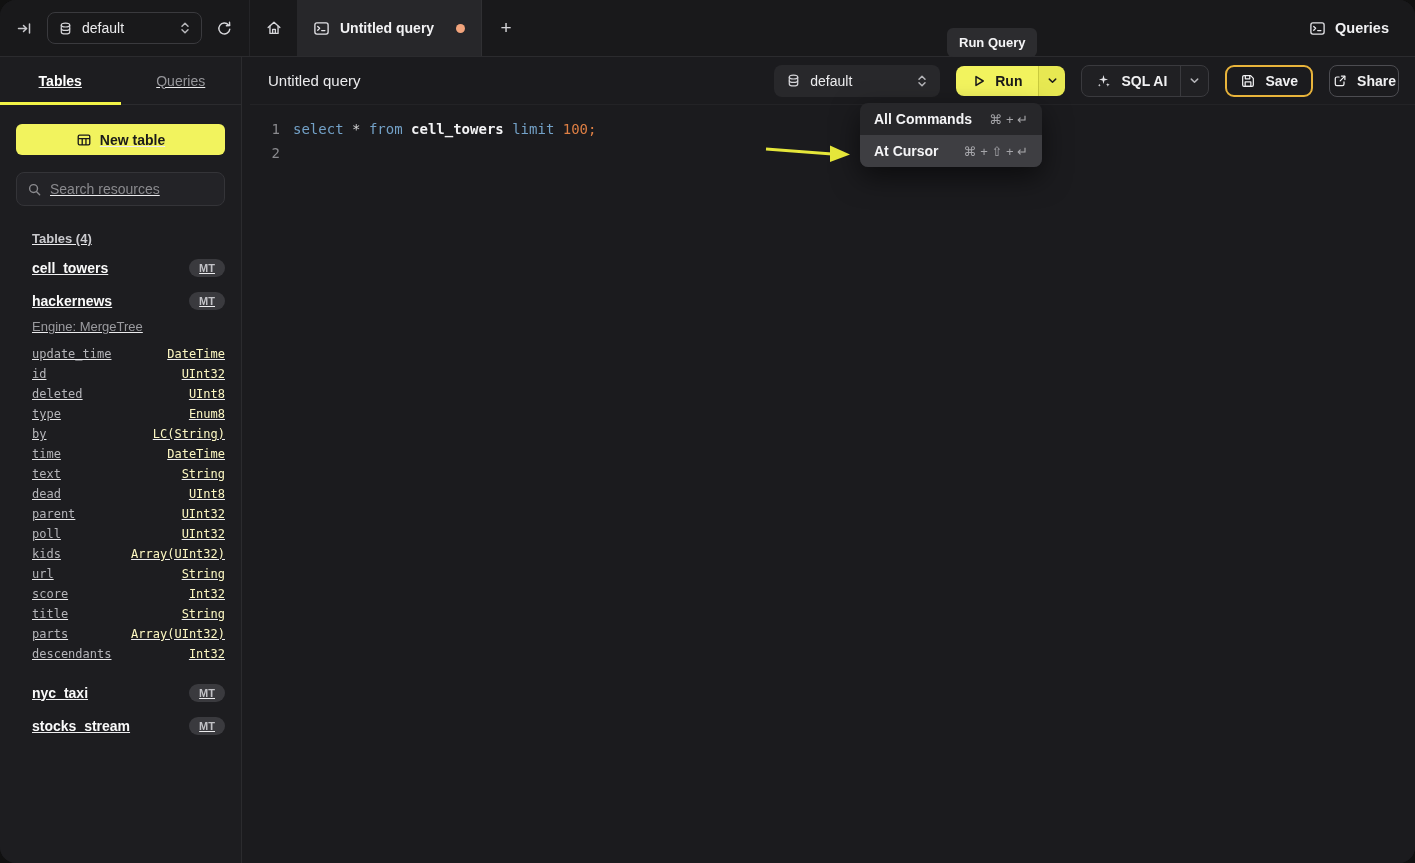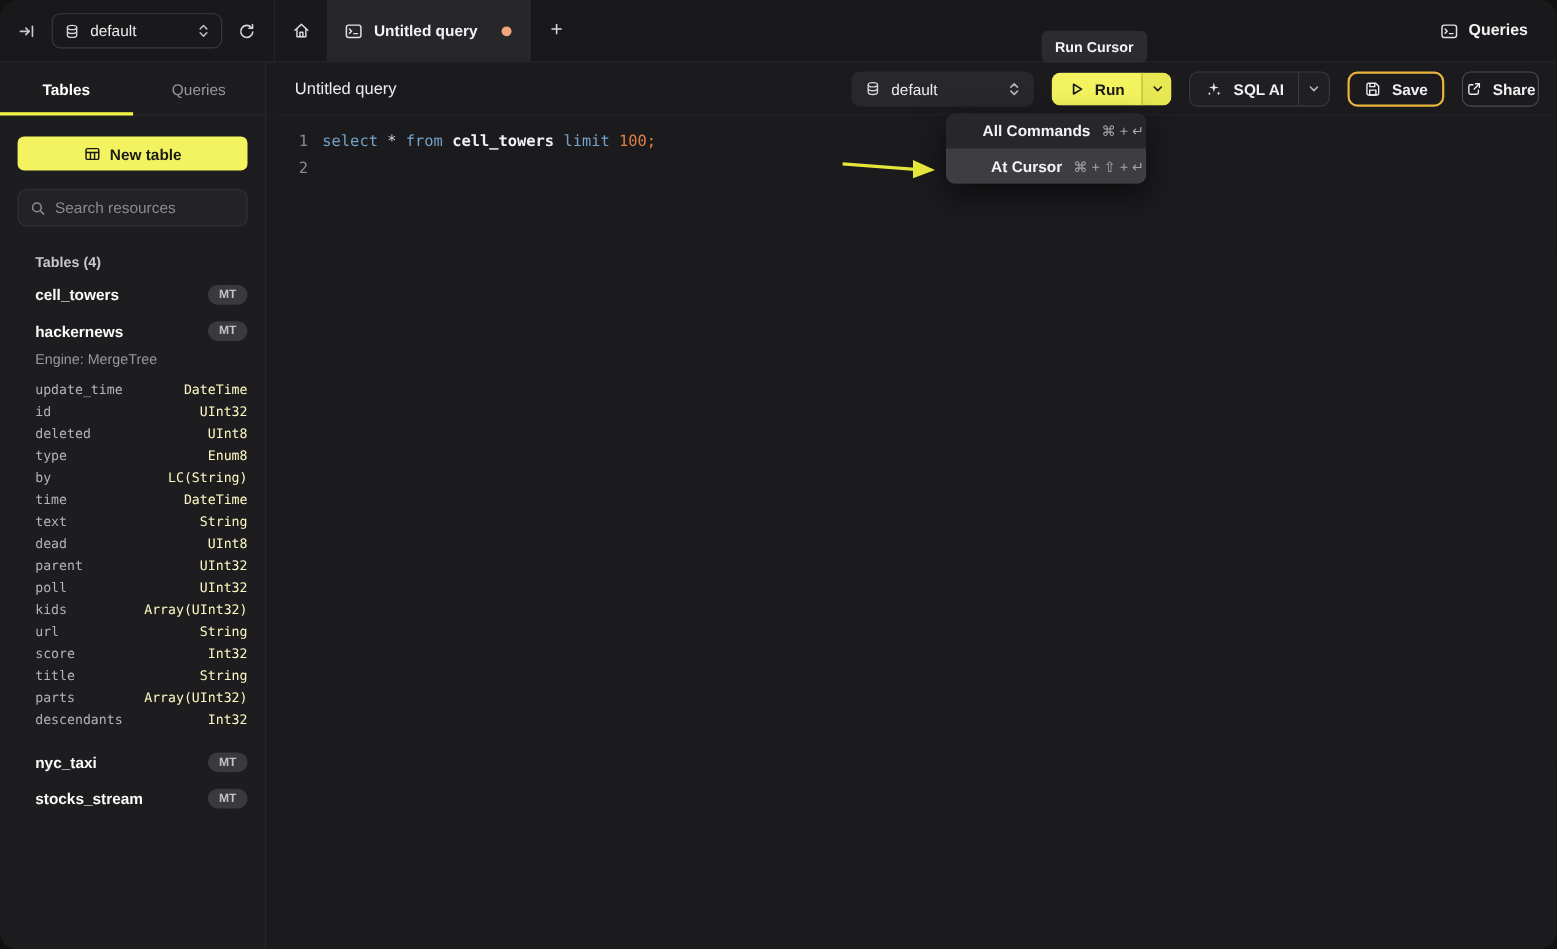--- a/index.html
+++ b/index.html
@@ -35,21 +35,21 @@
   }
   .query-tab .tab-title { flex:1; color:#f2f2f4; font-size:14px; font-weight:600; white-space:nowrap; }
   .unsaved-dot { width:9px; height:9px; border-radius:50%; background:#f2a47c; }
   .newtab-btn { width:48px; display:flex; align-items:center; justify-content:center; font-size:19px; color:#d4d4d8; cursor:pointer; }
   .topbar-right { margin-left:auto; display:flex; align-items:center; gap:9px; padding-right:26px; cursor:pointer; }
   .topbar-right .queries-label { font-size:14.5px; font-weight:600; color:#f0f0f2; }
 
   
   .sidebar {
     position:absolute; top:57px; left:0; bottom:0; width:242px;
-    background:#1d1d20; border-right:1px solid #2b2b2e;
+    background:#1d1d20; border-right:1px solid #2b2b2e;text-decoration:underline;
   }
   .side-tabs { height:48px; display:flex; border-bottom:1px solid #2b2b2e; }
   .side-tab {
     flex:1; display:flex; align-items:center; justify-content:center;
     font-size:14px; color:#96969a; cursor:pointer; position:relative;
   }
   .side-tab.active { color:#ffffff; font-weight:700; }
   .side-tab.active::after {
     content:""; position:absolute; left:0; right:0; bottom:-1px; height:3px; background:#f2f347;
   }
@@ -139,22 +139,22 @@
     position:absolute; top:28px; left:947px; height:29px;
     background:#2c2c2f; border-radius:6px; display:flex; align-items:center;
     padding:0 12px; font-size:13px; font-weight:600; color:#f4f4f6; z-index:30;
   }
   .run-menu {
     position:absolute; top:103px; left:860px; width:182px;
     background:#27272a; border-radius:8px; overflow:hidden;
     box-shadow:0 10px 28px rgba(0,0,0,.55); z-index:25;
   }
   .menu-item {
-    height:32px; display:flex; align-items:center; justify-content:flex-end;
-    padding:0 2px; cursor:pointer;
+    height:32px; display:flex; align-items:center; justify-content:space-between;
+    padding:0 14px; cursor:pointer;
   }
   .menu-item.hl { background:#3e3e42; }
   .menu-label { color:#f4f4f6; font-size:14px; font-weight:600; white-space:nowrap; }
   .menu-shortcut { color:#a6a6aa; font-size:13px; white-space:nowrap; margin-left:10px; }
   .anno-arrow { position:absolute; top:136px; left:758px; z-index:40; pointer-events:none; }
 </style>
 </head>
 <body>
 
 <div class="app">
@@ -425,21 +425,21 @@
         <div class="code-line">
           <span class="ln">1</span>
           <span class="code"><span class="tok-kw">select </span><span class="tok-op">* </span><span class="tok-kw">from </span><span class="tok-id">cell_towers </span><span class="tok-kw">limit </span><span class="tok-num">100</span><span class="tok-punc">;</span></span>
         </div>
         <div class="code-line">
           <span class="ln">2</span>
         </div>
       </div>
   </div>
 
-  <div class="tooltip">Run Cursor</div>
+  <div class="tooltip">Run Query</div>
   <div class="run-menu">
       <div class="menu-item">
         <span class="menu-label">All Commands</span>
         <span class="menu-shortcut">⌘ + ↵</span>
       </div>
       <div class="menu-item hl">
         <span class="menu-label">At Cursor</span>
         <span class="menu-shortcut">⌘ + ⇧ + ↵</span>
       </div>
     </div>

